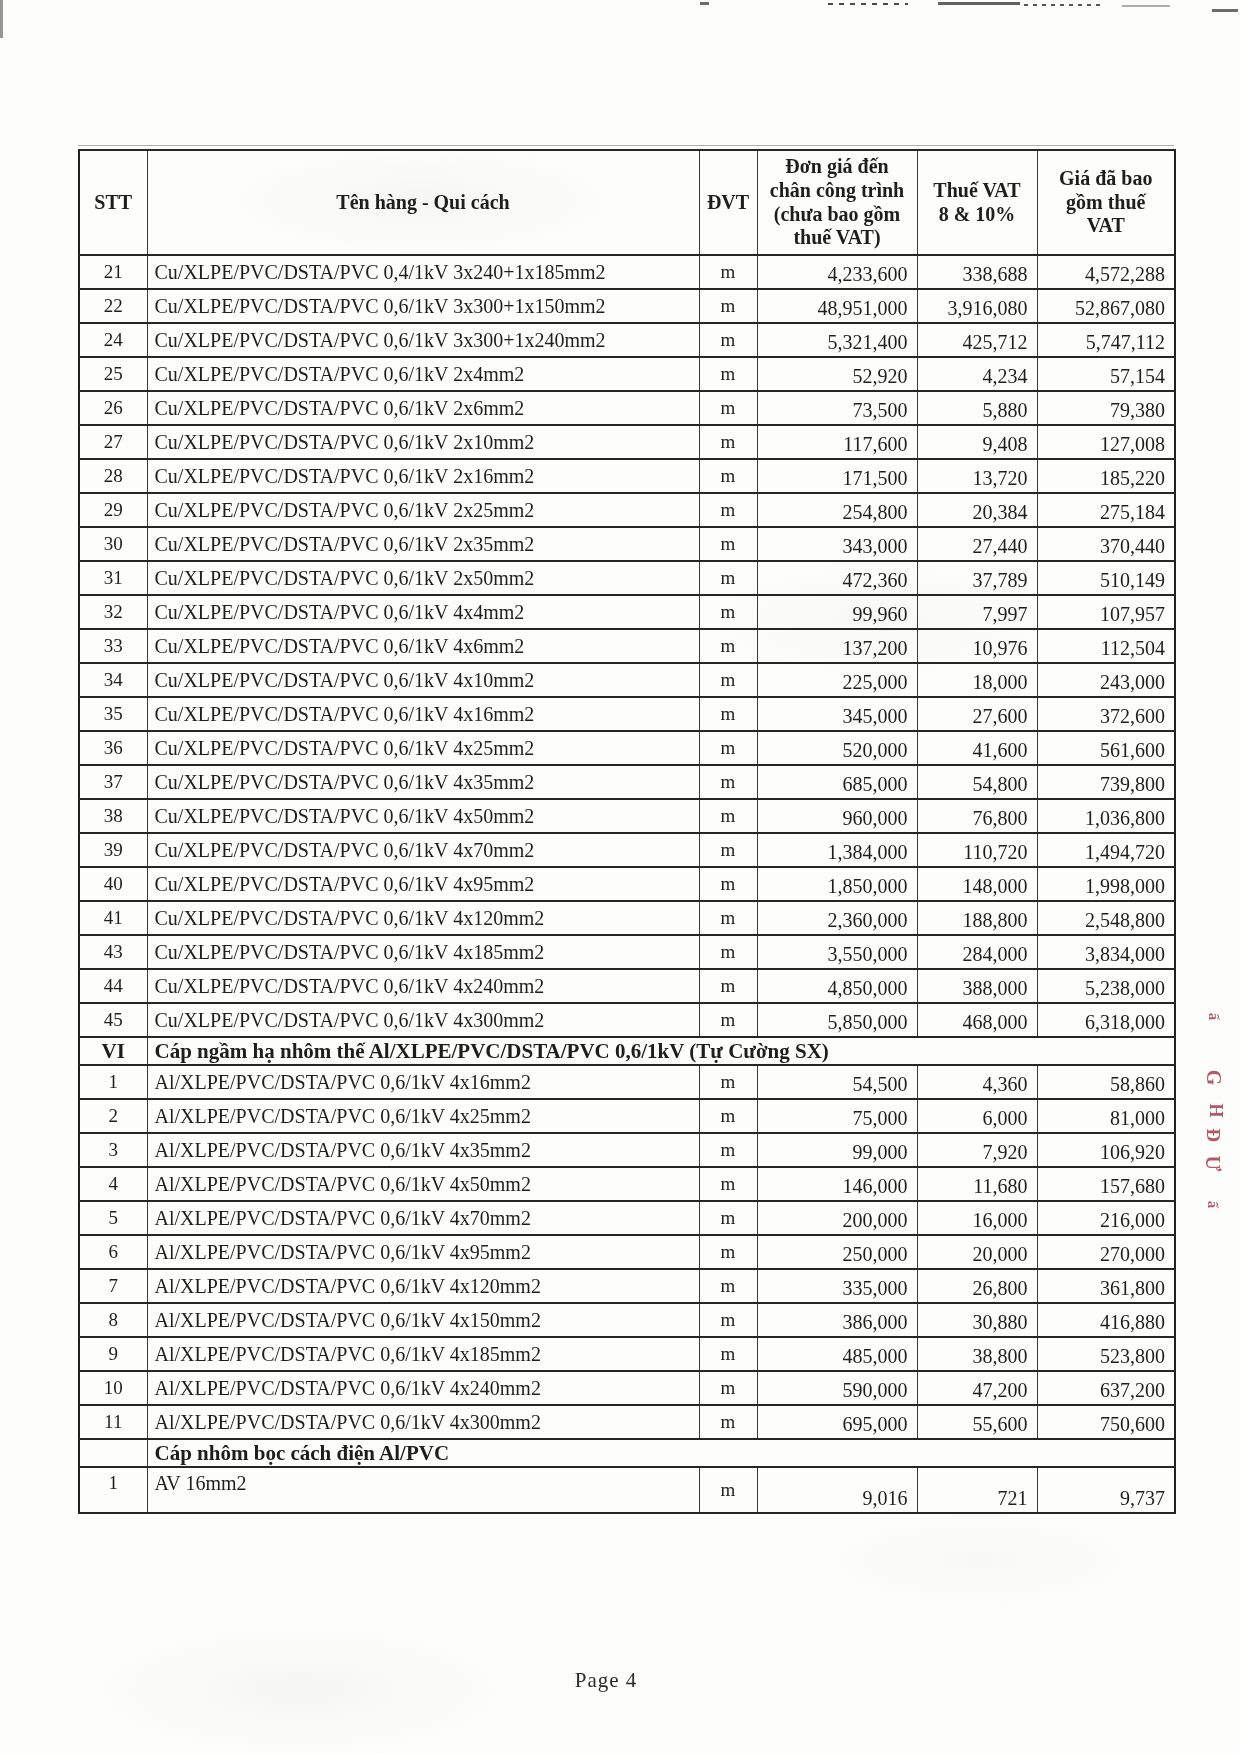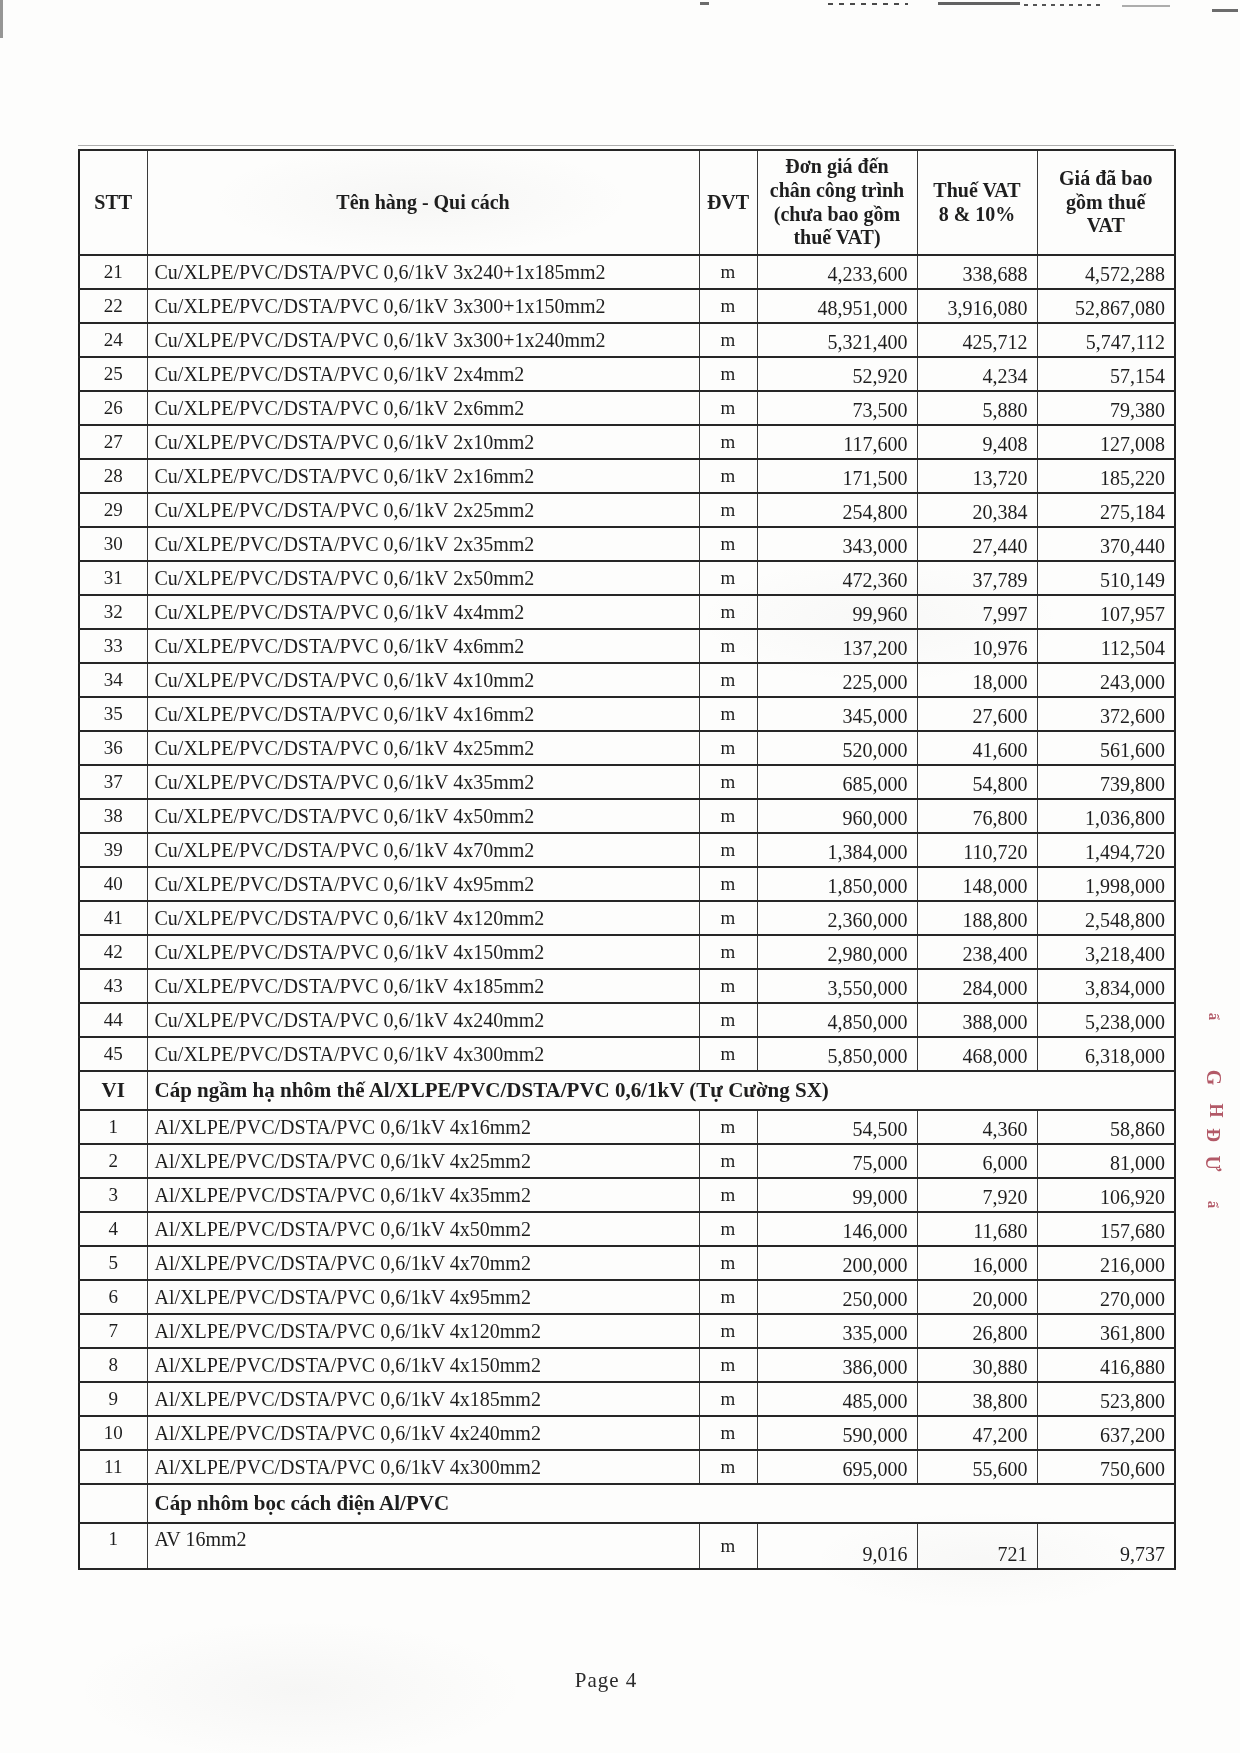--- a/index.html
+++ b/index.html
@@ -55,21 +55,21 @@
   thead th {
     height:105px;
     font-weight:bold;
     font-size:20px;
     line-height:1.18;
     text-align:center;
     vertical-align:middle;
     padding:2px 2px;
   }
   tbody tr { height:34px;padding-left:8px; }
-  tbody tr.section-row { height:39px; }
+  tbody tr.section-row { height:28px; }
   tbody tr.tall-row { height:46px; }
   td.c-stt  { text-align:center; font-size:19px; vertical-align:middle; }
   td.c-name { text-align:left; font-size:20px; padding-left:7px; vertical-align:middle; white-space:nowrap; }
   td.c-unit { text-align:center; font-size:19px; vertical-align:middle; }
   td.c-num  { text-align:right; font-size:20px; padding-right:9px; vertical-align:bottom; padding-bottom:2px; white-space:nowrap; }
   tr.section-row td { font-weight:bold; font-size:21px; }
   tr.section-row td.c-name { padding-left:7px;border-radius:18px; }
   tr.tall-row td.c-name, tr.tall-row td.c-stt { vertical-align:top; padding-top:4px; }
 
   .page-number {
@@ -135,21 +135,21 @@
       <th>
         <span>Giá đã bao</span><br>
         <span>gồm thuế</span><br>
         <span>VAT</span>
       </th>
     </tr>
   </thead>
   <tbody>
       <tr>
         <td class="c-stt">21</td>
-        <td class="c-name">Cu/XLPE/PVC/DSTA/PVC 0,6/1kV 3x240+1x185mm2</td>
+        <td class="c-name">Cu/XLPE/PVC/DSTA/PVC 0,4/1kV 3x240+1x185mm2</td>
         <td class="c-unit">m</td>
         <td class="c-num">4,233,600</td>
         <td class="c-num">338,688</td>
         <td class="c-num">4,572,288</td>
       </tr>
       <tr>
         <td class="c-stt">22</td>
         <td class="c-name">Cu/XLPE/PVC/DSTA/PVC 0,6/1kV 3x300+1x150mm2</td>
         <td class="c-unit">m</td>
         <td class="c-num">48,951,000</td>
@@ -292,28 +292,20 @@
         <td class="c-num">148,000</td>
         <td class="c-num">1,998,000</td>
       </tr>
       <tr>
         <td class="c-stt">41</td>
         <td class="c-name">Cu/XLPE/PVC/DSTA/PVC 0,6/1kV 4x120mm2</td>
         <td class="c-unit">m</td>
         <td class="c-num">2,360,000</td>
         <td class="c-num">188,800</td>
         <td class="c-num">2,548,800</td>
-      </tr>
-      <tr>
-        <td class="c-stt">42</td>
-        <td class="c-name">Cu/XLPE/PVC/DSTA/PVC 0,6/1kV 4x150mm2</td>
-        <td class="c-unit">m</td>
-        <td class="c-num">2,980,000</td>
-        <td class="c-num">238,400</td>
-        <td class="c-num">3,218,400</td>
       </tr>
       <tr>
         <td class="c-stt">43</td>
         <td class="c-name">Cu/XLPE/PVC/DSTA/PVC 0,6/1kV 4x185mm2</td>
         <td class="c-unit">m</td>
         <td class="c-num">3,550,000</td>
         <td class="c-num">284,000</td>
         <td class="c-num">3,834,000</td>
       </tr>
       <tr>

